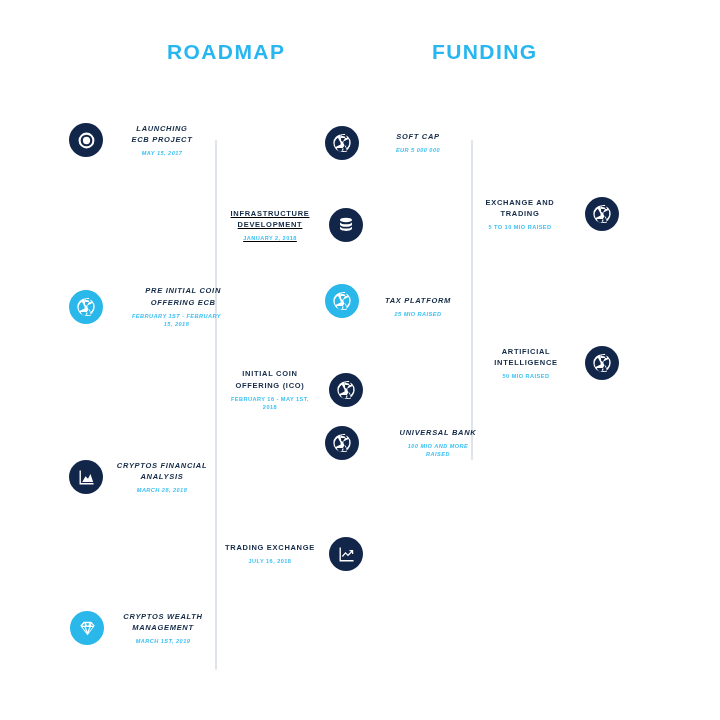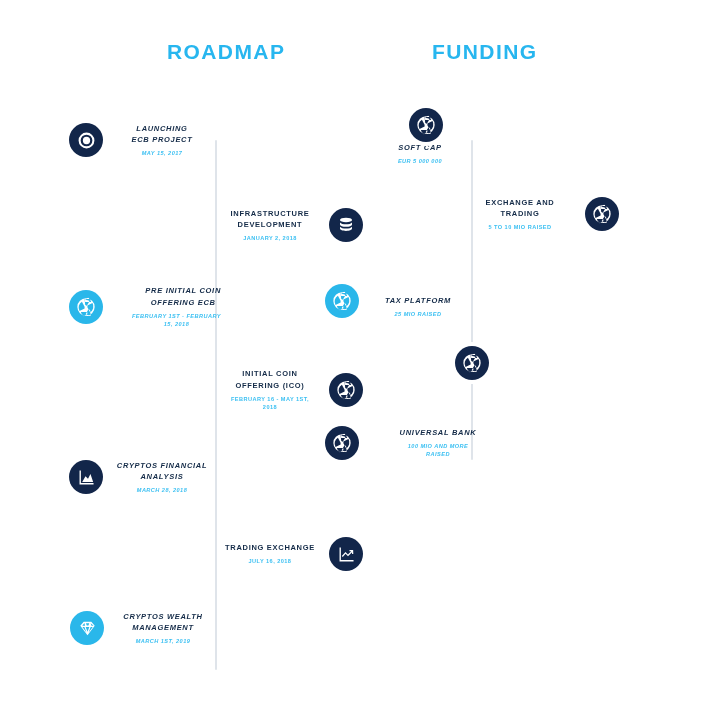--- a/index.html
+++ b/index.html
@@ -135,21 +135,21 @@
         </div>
       </div>
       <div class="node right" style="top: 203px; left: 199px; width: 164px;">
         <div class="badge navy">
           <svg width="18" height="18" viewBox="0 0 24 24">
             <ellipse cx="12" cy="5.3" rx="8" ry="3.1"></ellipse>
             <path d="M4 8.6c1.3 1.6 4.3 2.5 8 2.5s6.7-.9 8-2.5v2.6c0 1.7-3.6 3.1-8 3.1s-8-1.4-8-3.1z"></path>
             <path d="M4 14.2c1.3 1.6 4.3 2.5 8 2.5s6.7-.9 8-2.5v2.6c0 1.7-3.6 3.1-8 3.1s-8-1.4-8-3.1z"></path>
           </svg>
         </div>
-        <div class="node-text" style="width: 118px; padding-left: 12px;">
+        <div class="node-text" style="width: 118px; padding-left: 12px; text-decoration: underline;">
           <div class="node-label">INFRASTRUCTURE<br>DEVELOPMENT</div>
           <div class="node-meta">JANUARY 2, 2018</div>
         </div>
       </div>
       <div class="node left" style="top: 285px; left: 69px; width: 164px;">
         <div class="badge cyan">
           <svg width="20" height="20" viewBox="0 0 24 24">
             <path d="M12 1.6A10.4 10.4 0 1 0 22.4 12 10.41 10.41 0 0 0 12 1.6zm0 2.1a8.2 8.2 0 0 1 4.3 1.22l-3.3 5.72-1.9-1.1-.85-6.77A8.4 8.4 0 0 1 12 3.7zM7.1 5.6l3.2 6 .02 2.2-6.1 2.96A8.28 8.28 0 0 1 7.1 5.6zm-1.3 12.4 6.6-.02 1.9 1.1-4.8 4.1a8.3 8.3 0 0 1-3.7-5.18zM12 20.3a8.18 8.18 0 0 1-.33-.01l3.3-5.72 1.9 1.1.85 6.77A8.3 8.3 0 0 1 12 20.3zm4.9-1.9-3.2-6-.02-2.2 6.1-2.96a8.28 8.28 0 0 1-2.88 11.16zm1.3-12.4-6.6.02-1.9-1.1 4.8-4.1a8.3 8.3 0 0 1 3.7 5.18z"></path>
           </svg>
         </div>
@@ -197,21 +197,21 @@
         <div class="badge cyan">
           <svg width="19" height="19" viewBox="0 0 24 24">
             <path d="M7.2 3.5h9.6l4.3 5-9.1 11.9L2.9 8.5zm.9 1.7L5.4 8.4h3.5zm1.9.2 1.1 2.9h2.1l1-2.9zm5.9 0 1.2 3.2h2.6zM5.6 10.1l5.1 6.8-2.6-6.8zm4.1 0 2.3 6 2.3-6zm6.3 0-2.6 6.8 5.2-6.8z"></path>
           </svg>
         </div>
         <div class="node-text" style="width: 118px; padding-right: 12px;">
           <div class="node-label">CRYPTOS WEALTH<br>MANAGEMENT</div>
           <div class="node-meta">MARCH 1ST, 2019</div>
         </div>
       </div>
-      <div class="node left" style="top: 121px; left: 344px; width: 164px; flex-direction: column;">
+      <div class="node left" style="top: 121px; left: 325px; width: 164px;">
         <div class="badge navy">
           <svg width="20" height="20" viewBox="0 0 24 24">
             <path d="M12 1.6A10.4 10.4 0 1 0 22.4 12 10.41 10.41 0 0 0 12 1.6zm0 2.1a8.2 8.2 0 0 1 4.3 1.22l-3.3 5.72-1.9-1.1-.85-6.77A8.4 8.4 0 0 1 12 3.7zM7.1 5.6l3.2 6 .02 2.2-6.1 2.96A8.28 8.28 0 0 1 7.1 5.6zm-1.3 12.4 6.6-.02 1.9 1.1-4.8 4.1a8.3 8.3 0 0 1-3.7-5.18zM12 20.3a8.18 8.18 0 0 1-.33-.01l3.3-5.72 1.9 1.1.85 6.77A8.3 8.3 0 0 1 12 20.3zm4.9-1.9-3.2-6-.02-2.2 6.1-2.96a8.28 8.28 0 0 1-2.88 11.16zm1.3-12.4-6.6.02-1.9-1.1 4.8-4.1a8.3 8.3 0 0 1 3.7 5.18z"></path>
           </svg>
         </div>
         <div class="node-text" style="width: 118px; padding-right: 12px;">
           <div class="node-label">SOFT CAP</div>
           <div class="node-meta">EUR 5 000 000</div>
         </div>
       </div>
@@ -235,20 +235,24 @@
         <div class="node-text" style="width: 118px; padding-right: 12px;">
           <div class="node-label">TAX PLATFORM</div>
           <div class="node-meta">25 MIO RAISED</div>
         </div>
       </div>
       <div class="node right" style="top: 341px; left: 455px; width: 164px;">
         <div class="badge navy">
           <svg width="20" height="20" viewBox="0 0 24 24">
             <path d="M12 1.6A10.4 10.4 0 1 0 22.4 12 10.41 10.41 0 0 0 12 1.6zm0 2.1a8.2 8.2 0 0 1 4.3 1.22l-3.3 5.72-1.9-1.1-.85-6.77A8.4 8.4 0 0 1 12 3.7zM7.1 5.6l3.2 6 .02 2.2-6.1 2.96A8.28 8.28 0 0 1 7.1 5.6zm-1.3 12.4 6.6-.02 1.9 1.1-4.8 4.1a8.3 8.3 0 0 1-3.7-5.18zM12 20.3a8.18 8.18 0 0 1-.33-.01l3.3-5.72 1.9 1.1.85 6.77A8.3 8.3 0 0 1 12 20.3zm4.9-1.9-3.2-6-.02-2.2 6.1-2.96a8.28 8.28 0 0 1-2.88 11.16zm1.3-12.4-6.6.02-1.9-1.1 4.8-4.1a8.3 8.3 0 0 1 3.7 5.18z"></path>
           </svg>
+        </div>
+        <div class="node-text" style="width: 118px; padding-left: 12px;">
+          <div class="node-label">ARTIFICIAL<br>INTELLIGENCE</div>
+          <div class="node-meta">50 MIO RAISED</div>
         </div>
       </div>
       <div class="node left" style="top: 421px; left: 325px; width: 164px;">
         <div class="badge navy">
           <svg width="20" height="20" viewBox="0 0 24 24">
             <path d="M12 1.6A10.4 10.4 0 1 0 22.4 12 10.41 10.41 0 0 0 12 1.6zm0 2.1a8.2 8.2 0 0 1 4.3 1.22l-3.3 5.72-1.9-1.1-.85-6.77A8.4 8.4 0 0 1 12 3.7zM7.1 5.6l3.2 6 .02 2.2-6.1 2.96A8.28 8.28 0 0 1 7.1 5.6zm-1.3 12.4 6.6-.02 1.9 1.1-4.8 4.1a8.3 8.3 0 0 1-3.7-5.18zM12 20.3a8.18 8.18 0 0 1-.33-.01l3.3-5.72 1.9 1.1.85 6.77A8.3 8.3 0 0 1 12 20.3zm4.9-1.9-3.2-6-.02-2.2 6.1-2.96a8.28 8.28 0 0 1-2.88 11.16zm1.3-12.4-6.6.02-1.9-1.1 4.8-4.1a8.3 8.3 0 0 1 3.7 5.18z"></path>
           </svg>
         </div>
         <div class="node-text" style="width: 118px; padding-right: 12px; padding-left: 40px;">
           <div class="node-label">UNIVERSAL BANK</div>

